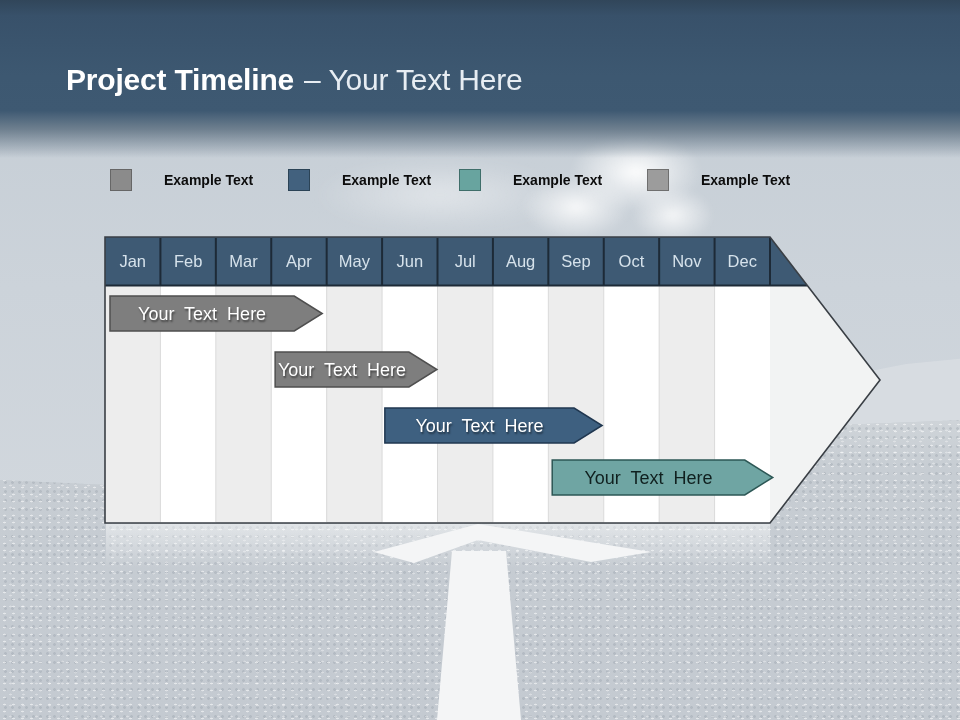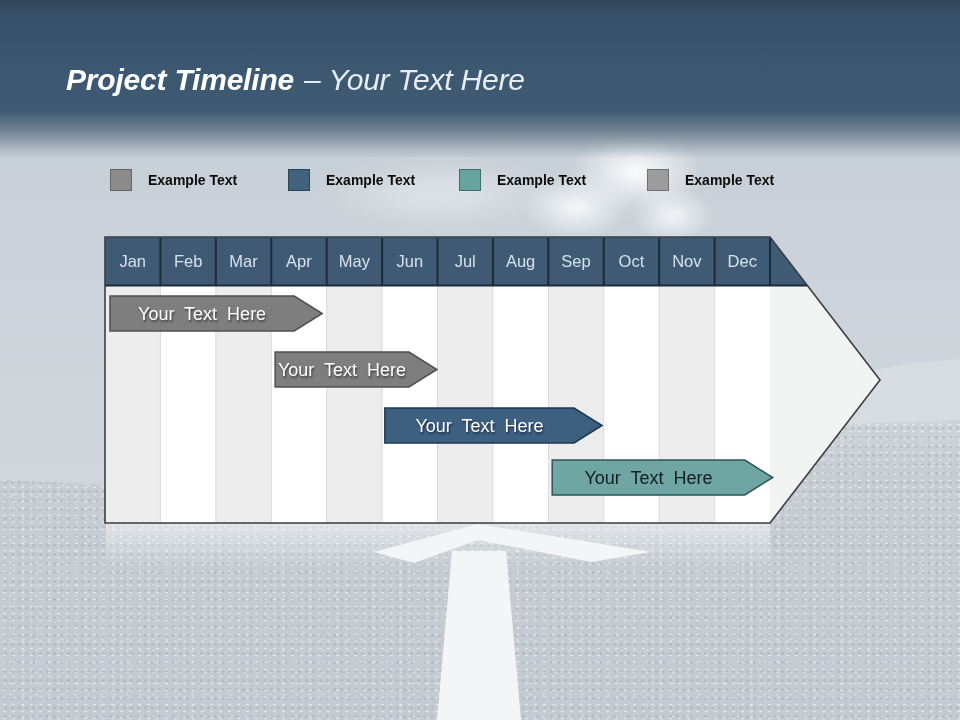--- a/index.html
+++ b/index.html
@@ -42,29 +42,29 @@
   }
   
   .header-band{
     left:0; top:0; width:960px; height:158px;
     background:linear-gradient(180deg,
       #31465a 0%, #38516a 10%, #3d5871 48%, #3e5972 70%,
       rgba(82,102,120,.75) 82%, rgba(205,213,220,0) 100%);
   }
   .title{
     left:66px; top:58px; height:44px; white-space:nowrap;
-    font-size:30px; letter-spacing:-.2px; line-height:44px;font-style:italic;
+    font-size:30px; letter-spacing:-.2px; line-height:44px;
   }
   .title .t-bold{font-weight:bold; color:#ffffff;}
   .title .t-sep{font-weight:400; color:#e7edf3; margin:0 8px 0 10px;}
   .title .t-light{font-weight:400; color:#e7edf3;}
   
   .legend-item{position:absolute; top:169px; height:22px; display:flex; align-items:center;}
   .legend-swatch{width:20px; height:20px; border-style:solid; border-width:1.5px; flex:0 0 auto;}
-  .legend-label{margin-left:16px; font-size:14px; font-weight:bold; color:#0c0c0c;}
+  .legend-label{margin-left:32px; font-size:14px; font-weight:bold; color:#0c0c0c;}
   
   .reflection{
     left:106px; top:524px; width:664px; height:44px;
     background:linear-gradient(180deg, rgba(252,253,253,.5), rgba(252,253,253,0));
   }
   svg.overlay{position:absolute; left:0; top:0;}
   .month-label{font:16.5px "Liberation Sans", sans-serif; fill:#d6e2eb;}
   .bar-label{font:18px "Liberation Sans", sans-serif; word-spacing:5px;}
   .bar-label.light{fill:#ffffff; text-shadow:1px 1.5px 2px rgba(0,0,0,.5);}
   .bar-label.dark{fill:#10201f;}

